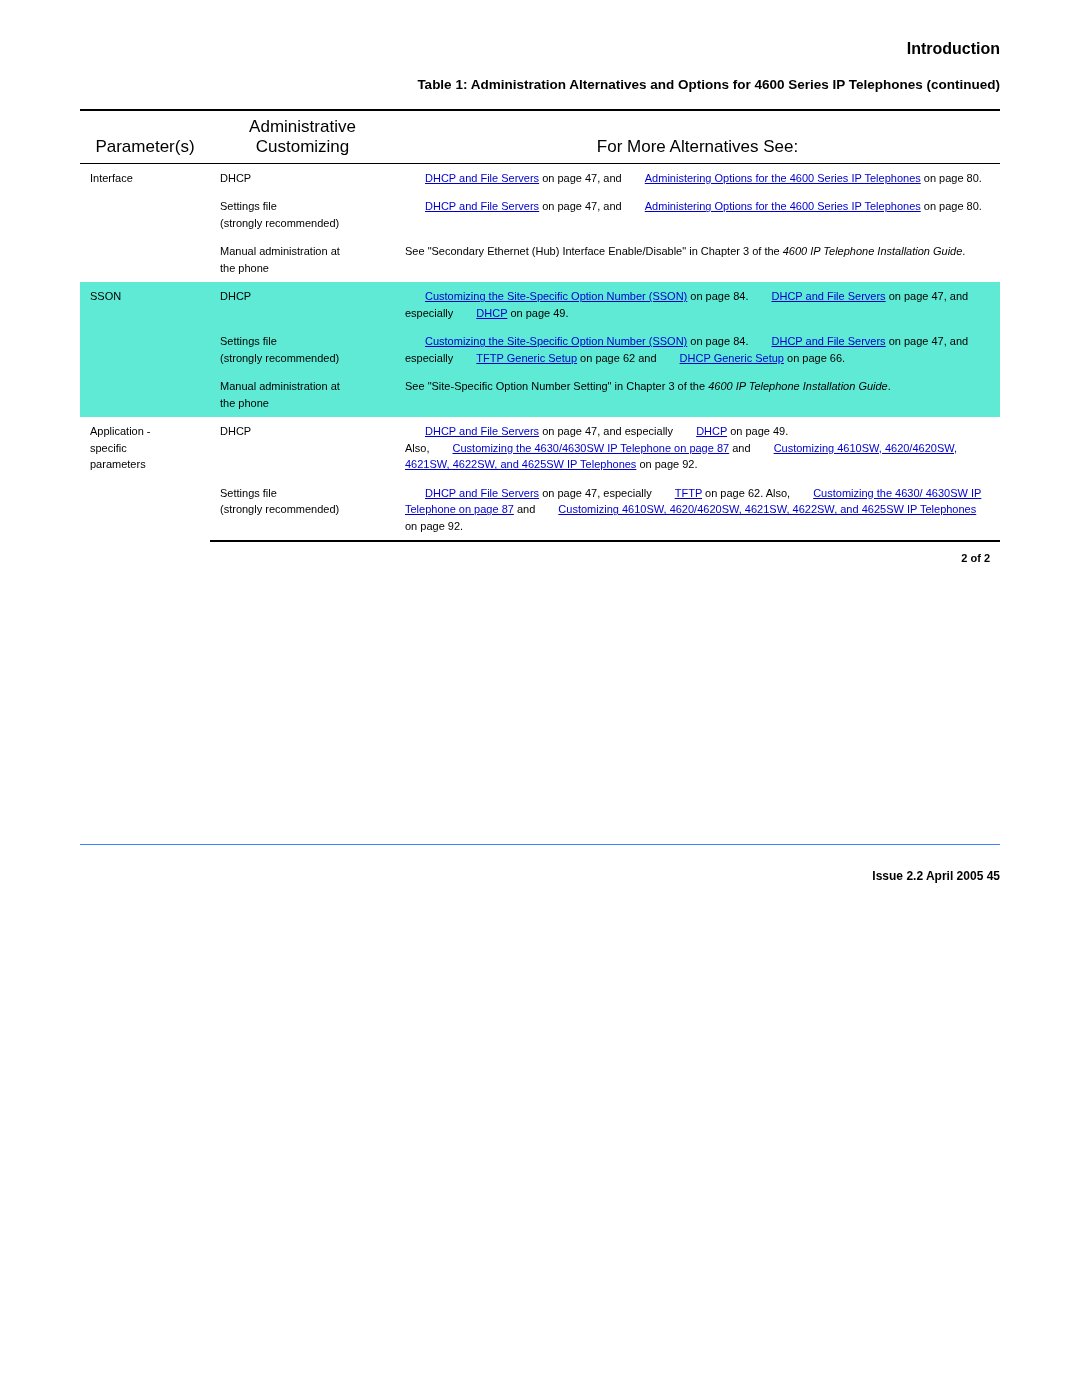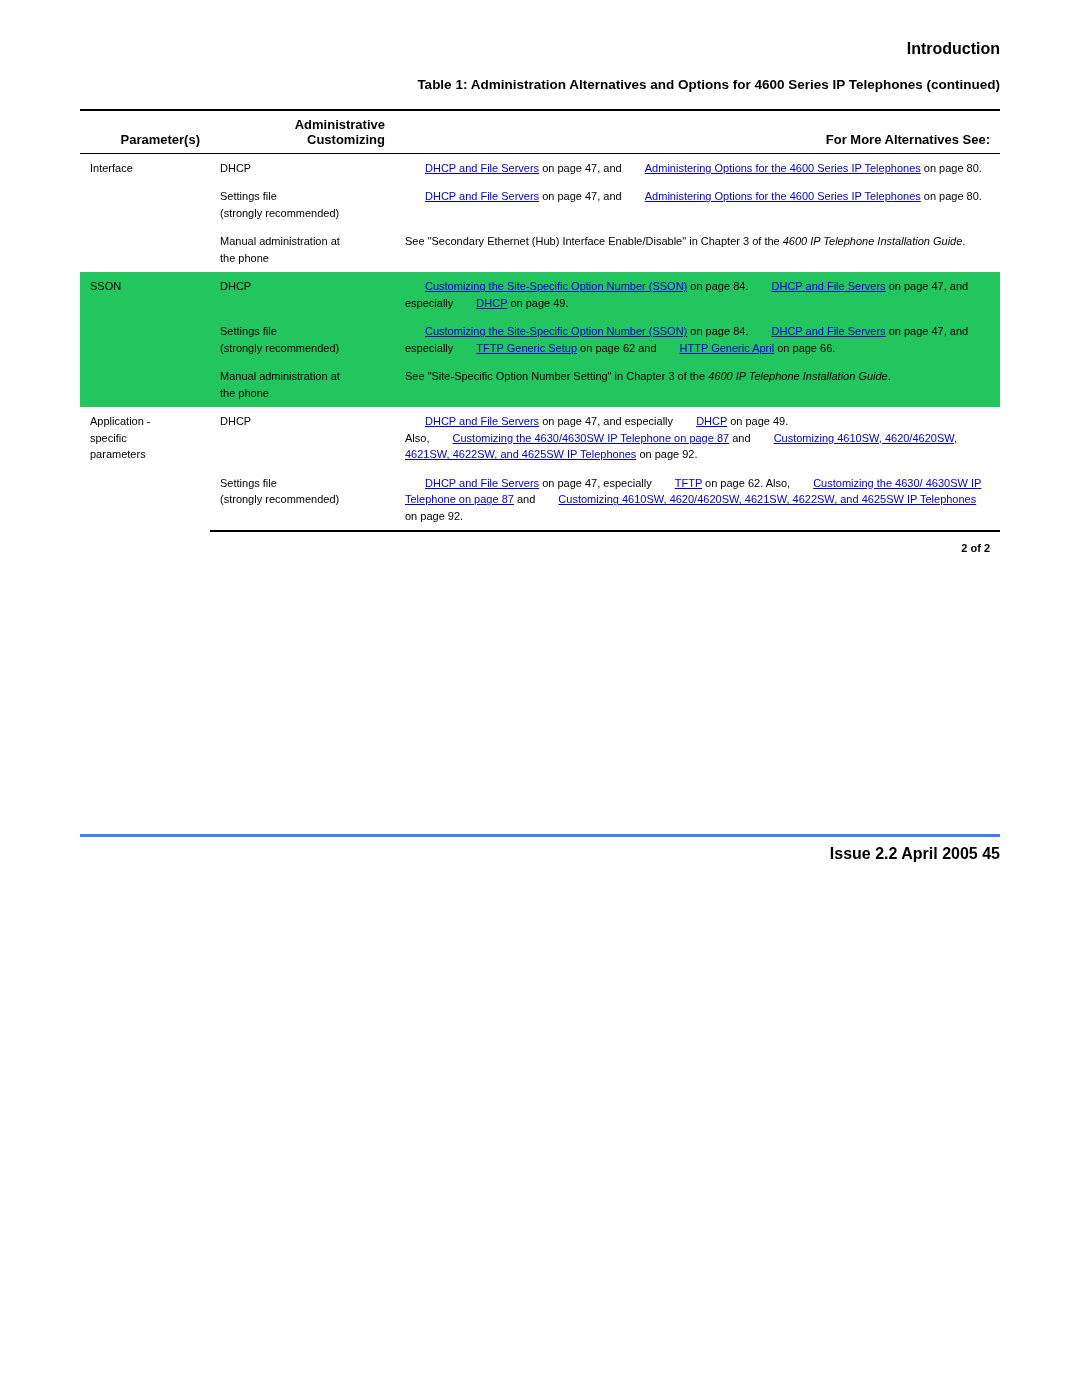--- a/index.html
+++ b/index.html
@@ -27,55 +27,55 @@
     }
     table {
       width: 100%;
       border-collapse: collapse;
       margin-bottom: 10px;
     }
     table th {
       border-top: 2px solid #000;
       border-bottom: 1.5px solid #000;
       padding: 6px 10px;
-      text-align: right;
-      font-size: 13px;
-      font-weight: bold;
+      text-align: center;
+      font-size: 17px;
+      font-weight: normal;
       vertical-align: bottom;
     }
     table td {
       padding: 6px 10px;
       vertical-align: top;
       font-size: 11px;
       line-height: 1.5;
     }
     table tr:last-child td {
       border-bottom: 2px solid #000;
     }
     .row-shaded td {
-      background-color: #22c55e;
+      background-color: #5eead4;
     }
     .page-indicator {
       text-align: right;
       font-weight: bold;
       font-size: 11px;
       margin-top: 2px;
       padding-right: 10px;
     }
     a {
       color: #0000cc;
       text-decoration: underline;
       margin-left: 20px;
     }
     .footer {
       margin-top: 280px;
-      border-top: 3px solid #3b82f6;
-      padding-top: 8px;
+      border-top: 1px solid #3b82f6;
+      padding-top: 24px;
       text-align: right;
-      font-size: 16px;
+      font-size: 12px;
       font-weight: bold;
     }
     .col-param { width: 130px; }
     .col-mech { width: 185px; }
     .col-info { width: auto; }
     .italic { font-style: italic; }
   </style>
 </head>
 <body>
 
@@ -125,21 +125,21 @@
     <tr class="row-shaded">
       <td rowspan="3">SSON</td>
       <td>DHCP</td>
       <td>
         <a href="#">Customizing the Site-Specific Option Number (SSON)</a> on page 84. <a href="#">DHCP and File Servers</a> on page 47, and especially <a href="#">DHCP</a> on page 49.
       </td>
     </tr>
     <tr class="row-shaded">
       <td>Settings file<br>(strongly recommended)</td>
       <td>
-        <a href="#">Customizing the Site-Specific Option Number (SSON)</a> on page 84. <a href="#">DHCP and File Servers</a> on page 47, and especially <a href="#">TFTP Generic Setup</a> on page 62 and <a href="#">HTTP Generic April</a> on page 66.
+        <a href="#">Customizing the Site-Specific Option Number (SSON)</a> on page 84. <a href="#">DHCP and File Servers</a> on page 47, and especially <a href="#">TFTP Generic Setup</a> on page 62 and <a href="#">DHCP Generic Setup</a> on page 66.
       </td>
     </tr>
     <tr class="row-shaded">
       <td>Manual administration at<br>the phone</td>
       <td>
         See "Site-Specific Option Number Setting" in Chapter 3 of the <span class="italic">4600 IP Telephone Installation Guide</span>.
       </td>
     </tr>
 
     <tr>

